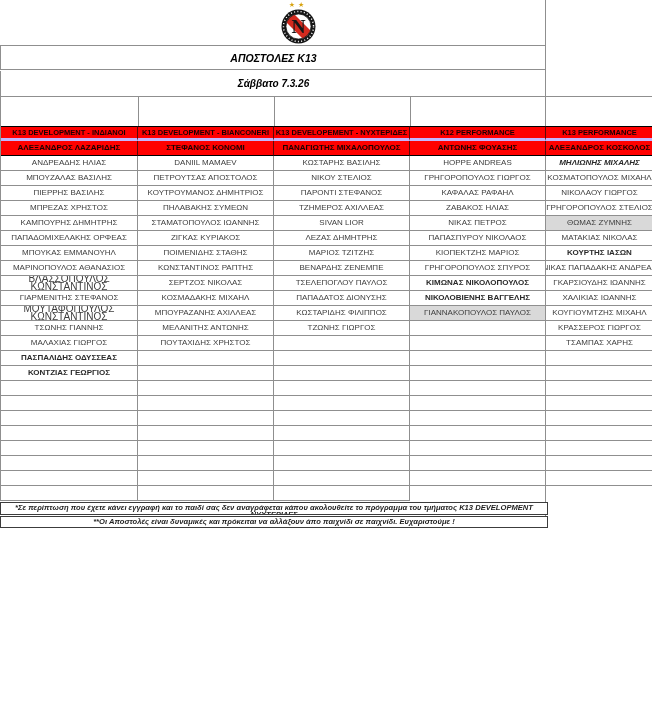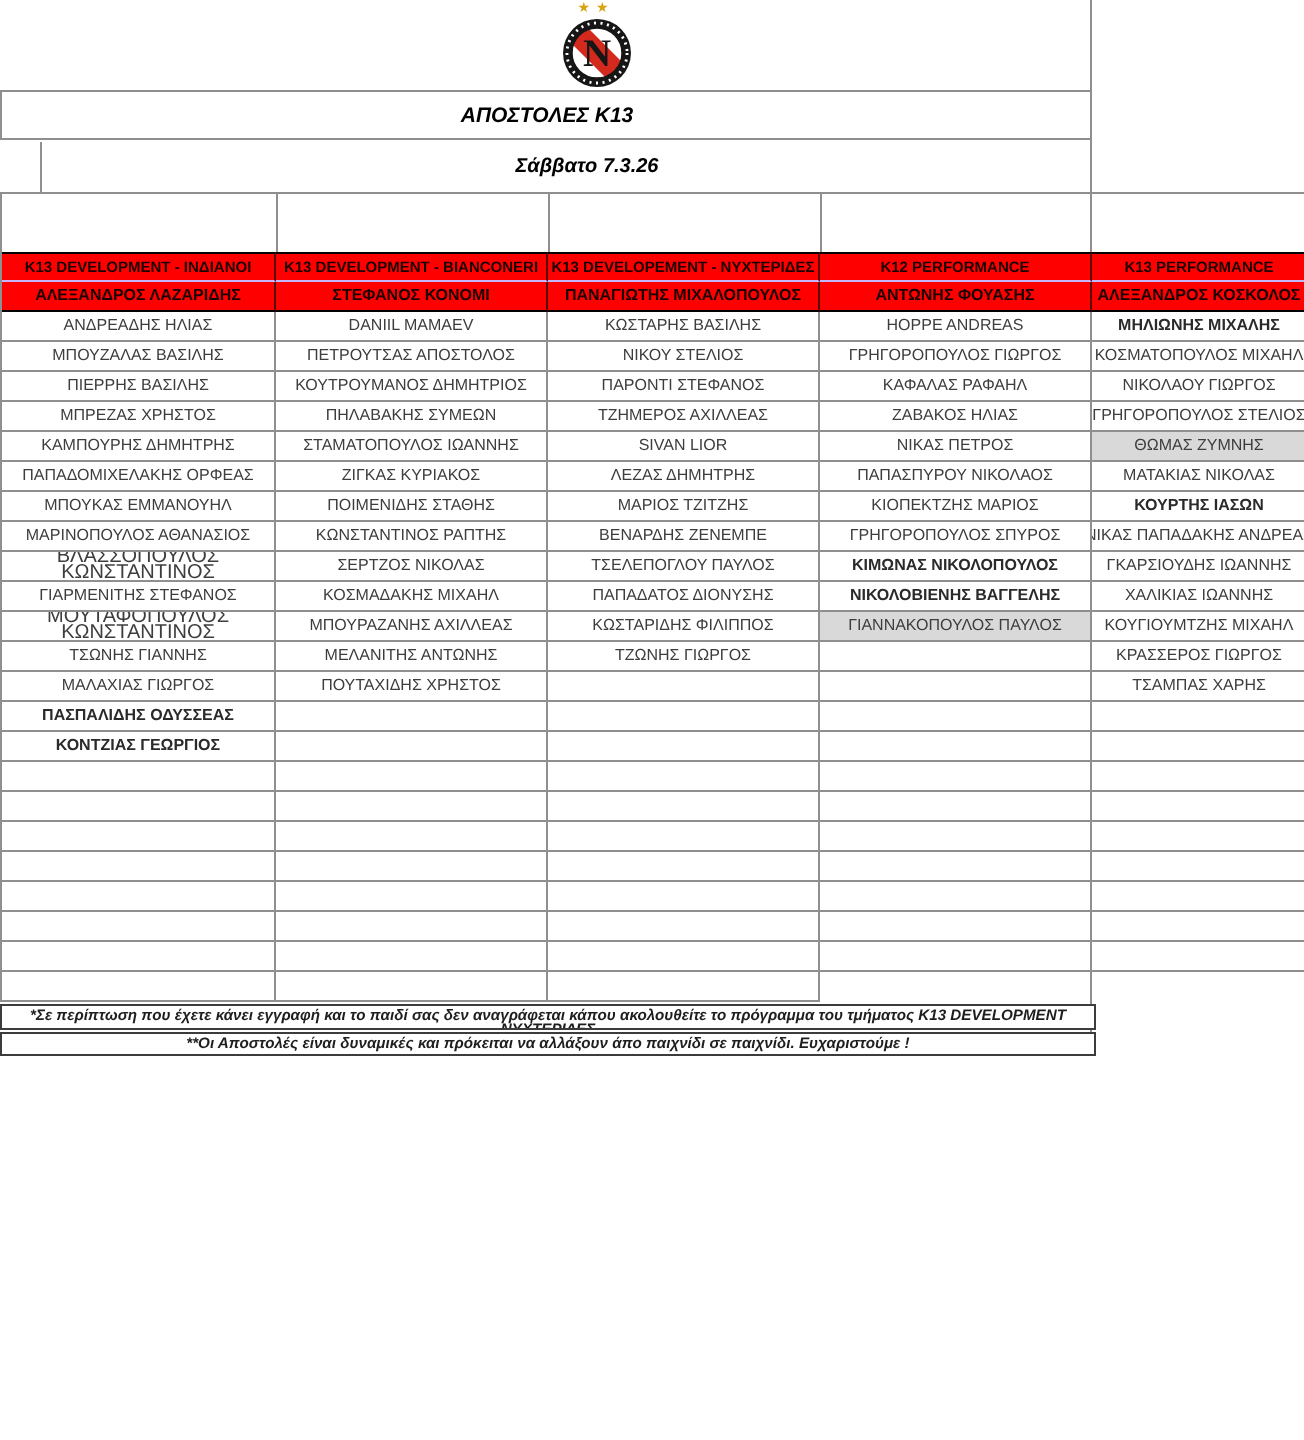--- a/index.html
+++ b/index.html
@@ -14,42 +14,42 @@
   .logo{position:absolute;left:278px;top:1px;width:40px;text-align:center;}
   .stars{height:8px;font-size:7px;line-height:8px;color:#d8a412;letter-spacing:3px;}
   .stars::before{content:"\2605\2605";}
   .crest{display:block;margin:0 auto;}
   
   .title-row{position:absolute;left:0;top:45px;width:546px;height:25px;box-sizing:border-box;
     border-top:1px solid var(--grid);border-bottom:1px solid var(--grid);border-left:1px solid var(--grid);
     display:flex;align-items:center;justify-content:center;}
   .title-row span{font-size:10.5px;font-weight:bold;font-style:italic;}
   .date-row{position:absolute;left:0;top:71px;width:546px;height:25px;box-sizing:border-box;
-    border-left:1px solid var(--grid);display:flex;align-items:center;justify-content:center;margin-left:20px;}
+    border-left:1px solid var(--grid);display:flex;align-items:center;justify-content:center;}
   .date-row span{font-size:10px;font-weight:bold;font-style:italic;}
   .rule96{position:absolute;left:0;top:96px;width:652px;height:1px;background:var(--grid);}
   .vline{position:absolute;left:545px;top:0;width:1px;height:528px;background:var(--grid);}
   
   .prerow{position:absolute;left:0;top:97px;width:652px;height:29px;border-left:1px solid var(--grid);box-sizing:border-box;}
   .prerow .pv{position:absolute;top:0;width:1px;height:29px;background:var(--grid);}
   
   .grid{position:absolute;left:0;top:126px;width:652px;display:grid;
     grid-template-columns:137px 136px 136px 136px 107px;grid-auto-rows:15px;
     border-left:1px solid var(--grid);box-sizing:border-box;}
   .cell{box-sizing:border-box;border-right:1px solid var(--grid);border-bottom:1px solid var(--grid);
     display:flex;align-items:center;justify-content:center;text-align:center;
     font-size:8px;line-height:1;color:#3d3d3d;white-space:nowrap;overflow:hidden;}
   .cell:nth-child(5n){border-right:none;}
   .cell.head{background:var(--red);color:#1a0000;font-weight:bold;font-size:7.5px;
-    border-top:1px solid #000;border-bottom:1px solid #c4b5fd;border-right-color:#5a0a0a;}
+    border-top:1px solid #000;border-bottom:3px solid #c4b5fd;border-right-color:#5a0a0a;}
   .cell.coach{background:var(--red);color:#1a0000;font-weight:bold;font-size:8px;
     border-bottom:1px solid #000;border-right-color:#5a0a0a;}
   .cell.gray{background:var(--gray-bg);}
   .cell.bold{font-weight:bold;color:#2a2a2a;}
-  .cell.bold-italic{font-weight:bold;color:#2a2a2a;}
+  .cell.bold-italic{font-weight:bold;font-style:italic;color:#2a2a2a;}
   .cell.wrap{white-space:normal;font-size:10px;line-height:8px;padding:0 2px;}
   
   .note{position:absolute;left:0;box-sizing:border-box;width:548px;border:1px solid #3c3c3c;
     background:#fff;text-align:center;font-weight:bold;font-style:italic;color:#1e1e1e;overflow:hidden;}
   .note1{top:502px;height:13px;font-size:7.6px;line-height:7px;padding-top:1px;}
   .note2{top:516px;height:12px;font-size:7.6px;line-height:10px;}
 </style>
 </head>
 <body>
 

